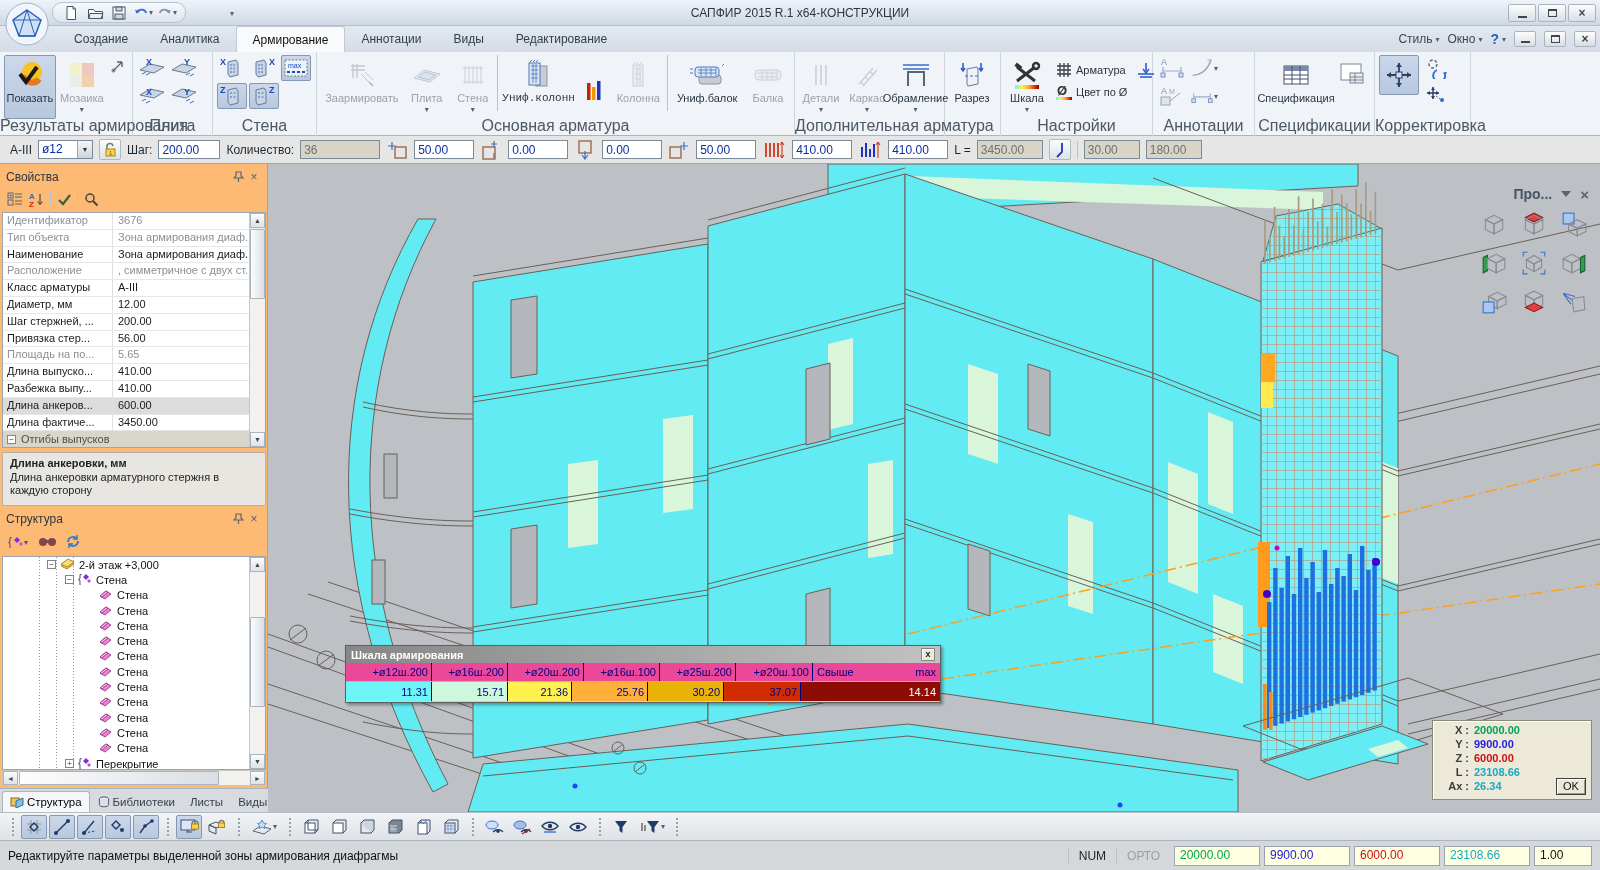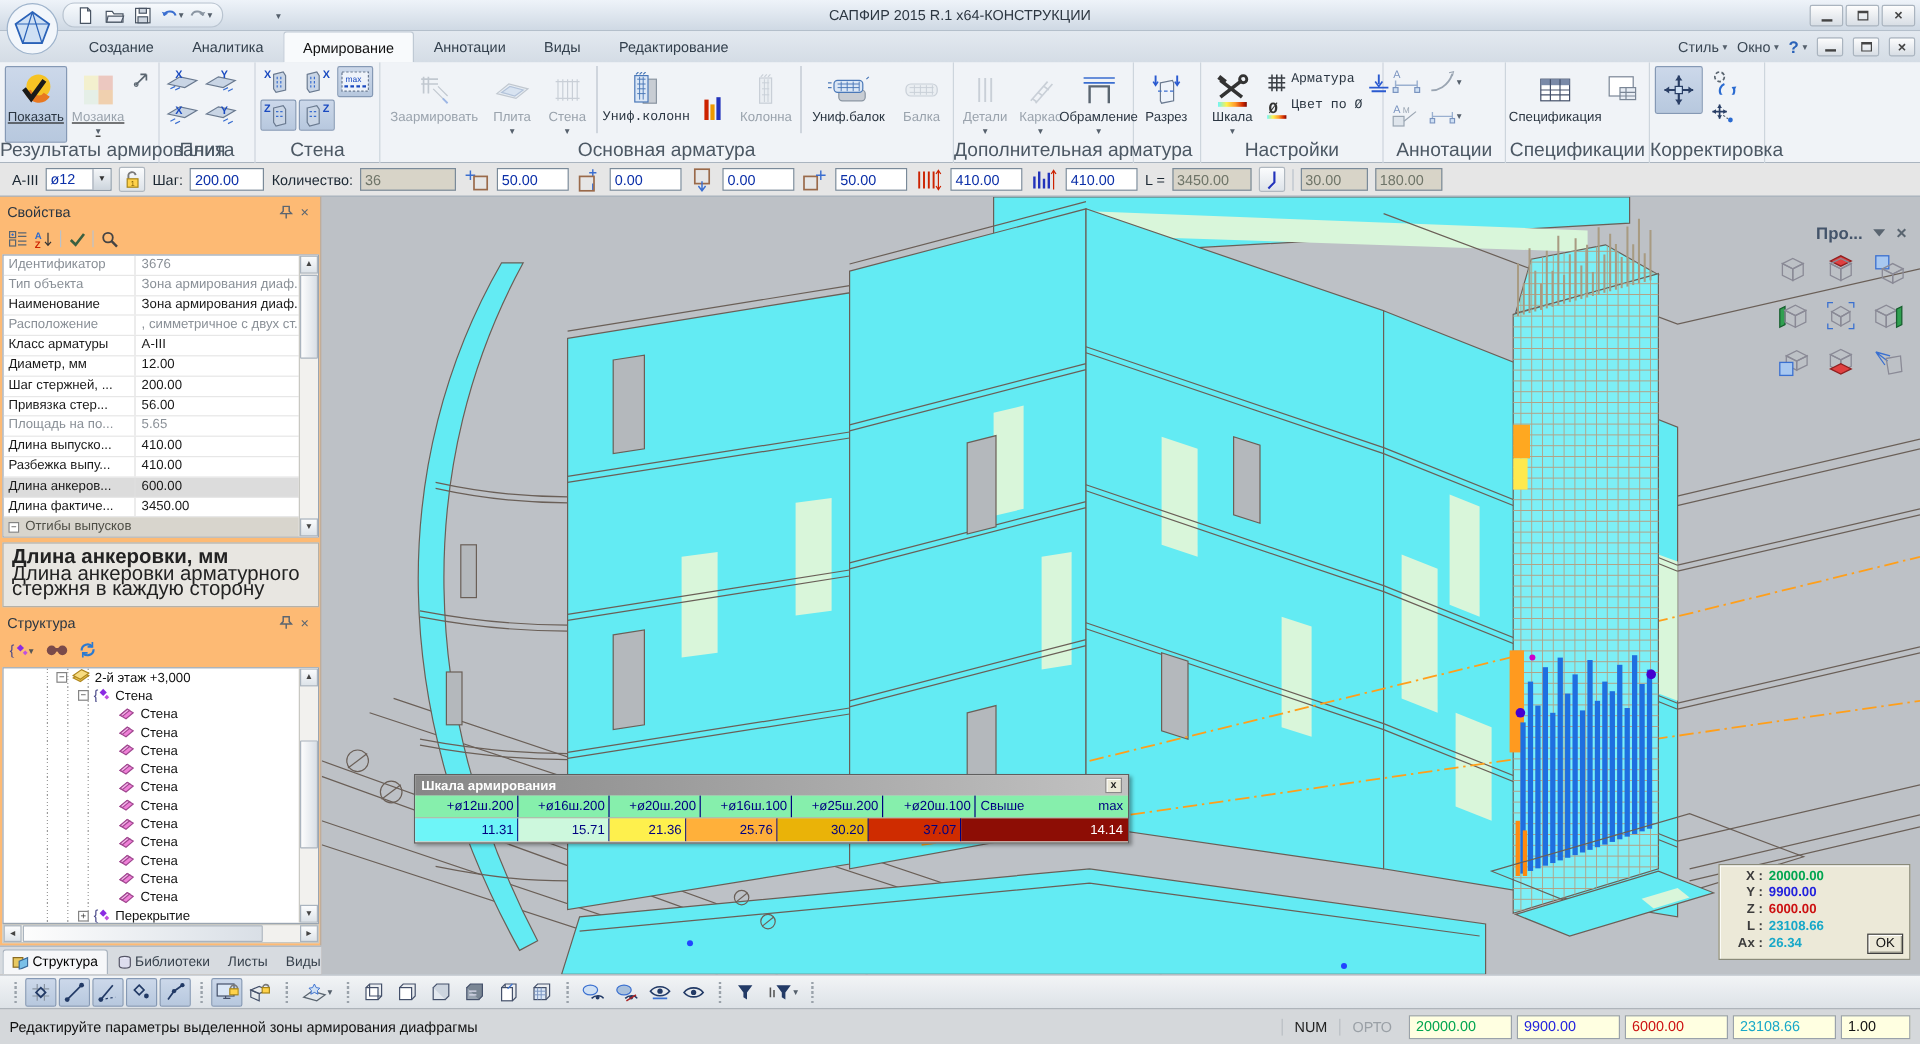--- a/index.html
+++ b/index.html
@@ -39,22 +39,22 @@
     border-bottom:1px solid #aab4bf; display:flex; }
   .rgroup { position:relative; height:84px; border-right:1px solid #cdd5dd; padding:3px 4px 15px 4px;
     display:flex; align-items:flex-start; gap:2px; }
   .rlabel { position:absolute; left:0; right:0; bottom:1px; text-align:center; font-size:16px; color:#4c5864; white-space:nowrap; }
   .bb { display:flex; flex-direction:column; align-items:center; justify-content:flex-start;
     min-width:44px; height:64px; padding:2px 3px; border:1px solid transparent; border-radius:2px;
     font-size:11px; color:#2b3642; text-align:center; line-height:12px; }
   .bb .ic { height:34px; display:flex; align-items:center; justify-content:center; }
   .bb.pressed { background:linear-gradient(#ccd8ea,#b7c8de); border-color:#8599b5; }
   .bb.dis { color:#9aa3ad; } .bb.dis svg { opacity:.45; }
-  .sb { display:flex; gap:3px; height:21px; padding:0 3px; border:1px solid transparent;
-    border-radius:2px; font-size:11px; color:#2b3642; white-space:nowrap;font-family:Liberation Mono, monospace; }
+  .sb { display:flex; align-items:center; gap:3px; height:21px; padding:0 3px; border:1px solid transparent;
+    border-radius:2px; font-size:11px; color:#2b3642; white-space:nowrap; }
   .gridbtns { display:grid; grid-template-columns:auto auto auto; gap:2px; align-items:center; }
   .ibtn { width:30px; height:26px; display:flex; align-items:center; justify-content:center;
     border:1px solid transparent; border-radius:2px; }
   .ibtn.pressed { background:linear-gradient(#ccd8ea,#b7c8de); border-color:#8599b5; }
   .vcol { display:flex; flex-direction:column; gap:1px; }
 
   
   .paramsbar { position:absolute; left:0; top:136px; width:1600px; height:28px; background:#e6e6e6;
     border-bottom:1px solid #9aa5b1; display:flex; align-items:center; gap:6px; padding:0 10px; }
   .plabel { font-size:12px; color:#1c2833; }
@@ -92,21 +92,21 @@
   .expbox { width:9px; height:9px; border:1px solid #848484; background:#fff; font-size:8px; line-height:7px;
     text-align:center; color:#333; flex:none; }
 
   .vscroll { position:absolute; width:16px; background:#f2f1ee; border-left:1px solid #c8c8c2; }
   .sarrow { position:absolute; left:0; width:15px; height:15px; background:linear-gradient(#fbfcfd,#dde3e9);
     border:1px solid #aab4bf; font-size:7px; color:#444; text-align:center; line-height:14px; }
   .sthumb { position:absolute; left:0; width:15px; background:linear-gradient(90deg,#fdfdfd,#d9dfe6);
     border:1px solid #aab4bf; border-radius:1px; }
 
   .pdesc { position:absolute; left:2px; top:288px; width:264px; height:54px; background:#e8e6e1;
-    border:1px solid #b5b1a8; padding:4px 7px; font-size:17px; line-height:13px; color:#222; }
+    border:1px solid #b5b1a8; padding:4px 7px; font-size:11px; line-height:13px; color:#222; }
   .pdesc b { display:block; margin-bottom:1px; }
 
   .tree { position:absolute; left:2px; top:392px; width:264px; height:214px; background:#fff;
     border:1px solid #9aa5b1; overflow:hidden; }
   .trow { display:flex; align-items:center; gap:4px; height:15.3px; font-size:11px; color:#111; white-space:nowrap; }
   .tguide { position:absolute; top:0; bottom:0; width:1px;
     background:repeating-linear-gradient(180deg,#9a9a9a 0 1px,transparent 1px 3px); }
   .hscroll { position:absolute; left:2px; top:606px; width:264px; height:16px; background:#f2f1ee; border:1px solid #c8c8c2; }
   .harrow { position:absolute; top:0; width:15px; height:14px; background:linear-gradient(#fbfcfd,#dde3e9);
     border:1px solid #aab4bf; font-size:7px; color:#444; text-align:center; line-height:13px; }
@@ -122,21 +122,21 @@
   .scalepanel { position:absolute; left:77px; top:481px; width:596px; height:58px; background:#d4d0c8;
     border:1px solid #5f5f5f; box-shadow:inset 1px 1px 0 #fff, 2px 2px 3px rgba(0,0,0,.35); }
   .sp-title { height:17px; background:linear-gradient(90deg,#878787,#c2c2c2); display:flex; align-items:center;
     padding:0 5px; color:#fff; font-size:11px; font-weight:bold; }
   .sp-title .sp { flex:1; }
   .sp-close { width:14px; height:13px; background:#ece9d8; border:1px solid #888; box-shadow:inset 1px 1px 0 #fff;
     font-size:9px; line-height:11px; text-align:center; color:#222; }
   .sp-row { display:flex; height:19px; }
   .spc { border-right:1px solid #000080; font-size:11px; color:#000080; display:flex; align-items:center;
     justify-content:flex-end; padding:0 3px; white-space:nowrap; overflow:hidden; }
-  .sp-head { background:#86efac; border-bottom:1px solid #b8b4ac; }
+  .sp-head { background:#ec4899; border-bottom:1px solid #b8b4ac; }
   .sp-last { flex:1; display:flex; align-items:center; justify-content:space-between; padding:0 4px;
     font-size:11px; color:#000080; }
 
   
   .projpanel { position:absolute; left:1157px; top:18px; width:168px; height:160px; }
   .pp-title { display:flex; align-items:center; justify-content:flex-end; gap:8px; height:24px;
     font-size:14px; font-weight:bold; color:#44546a; padding-right:4px; }
   .pp-grid { display:grid; grid-template-columns:repeat(3,34px); grid-auto-rows:36px; justify-content:end; gap:3px 6px; padding-right:2px; }
   .pp-btn { display:flex; align-items:center; justify-content:center; }
 
@@ -256,21 +256,21 @@
         </div>
       <div class="wbtn small">
           <span class="res"></span>
         </div>
       <div class="wbtn small close">×</div>
     </div>
   </div>
 
   <div class="ribbon">
 
-    <div class="rgroup" style="width:133px;text-decoration:underline;">
+    <div class="rgroup" style="width:133px;">
       <div class="bb pressed" style="width:56px;">
         <span class="ic">
             <svg width="32" height="32" viewBox="0 0 32 32">
               <circle cx="18" cy="13" r="10" fill="#f6c324"></circle>
               <path d="M9 17c3 7 12 9 16 3" stroke="#e87820" stroke-width="6" fill="none"></path>
               <path d="M6 15l6 8 11-15" stroke="#1a1a1a" stroke-width="4" fill="none"></path>
             </svg>
           </span>
         <span>Показать</span>
       </div>

